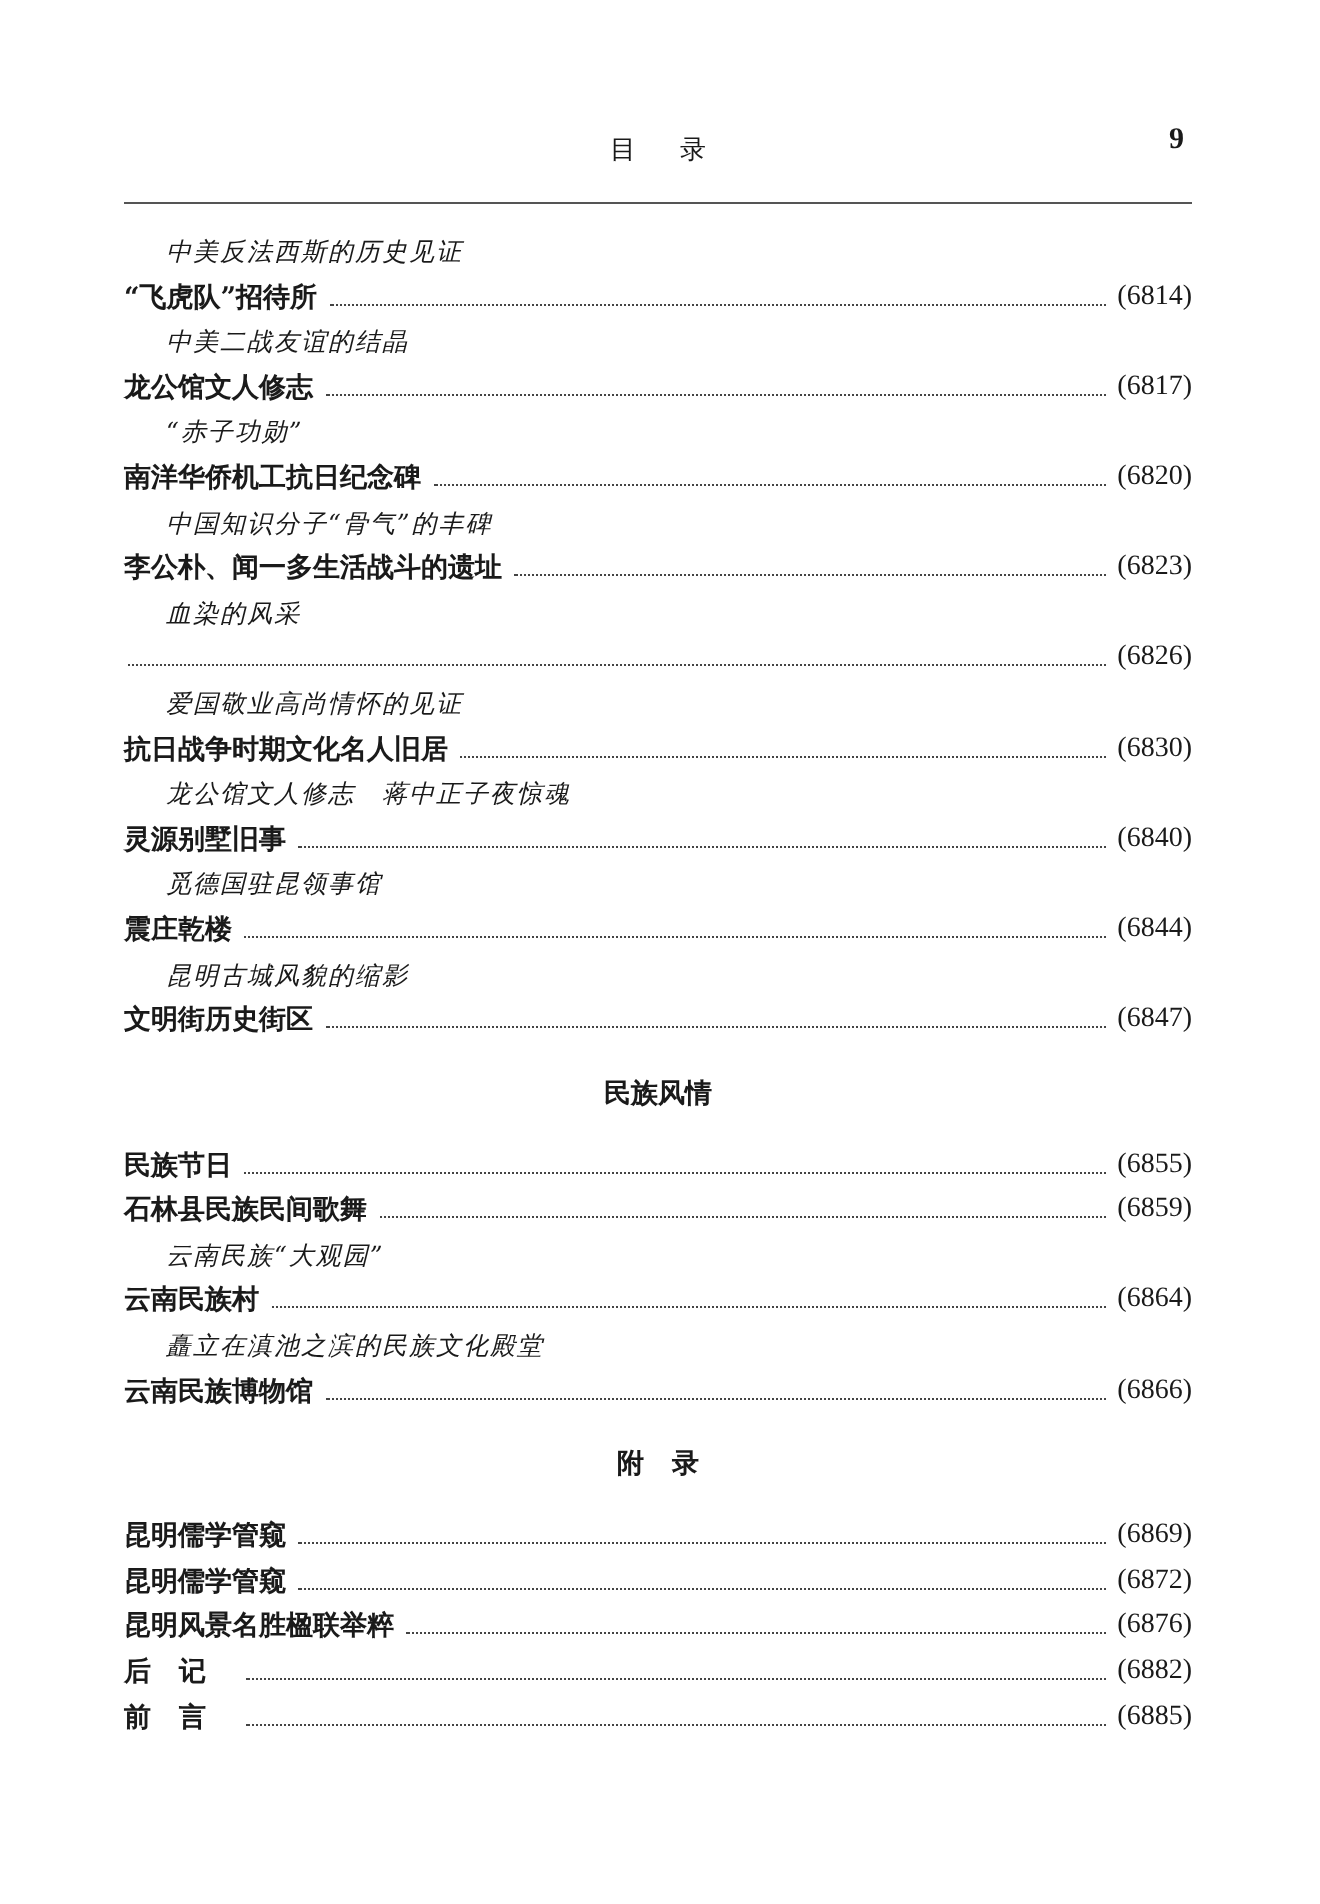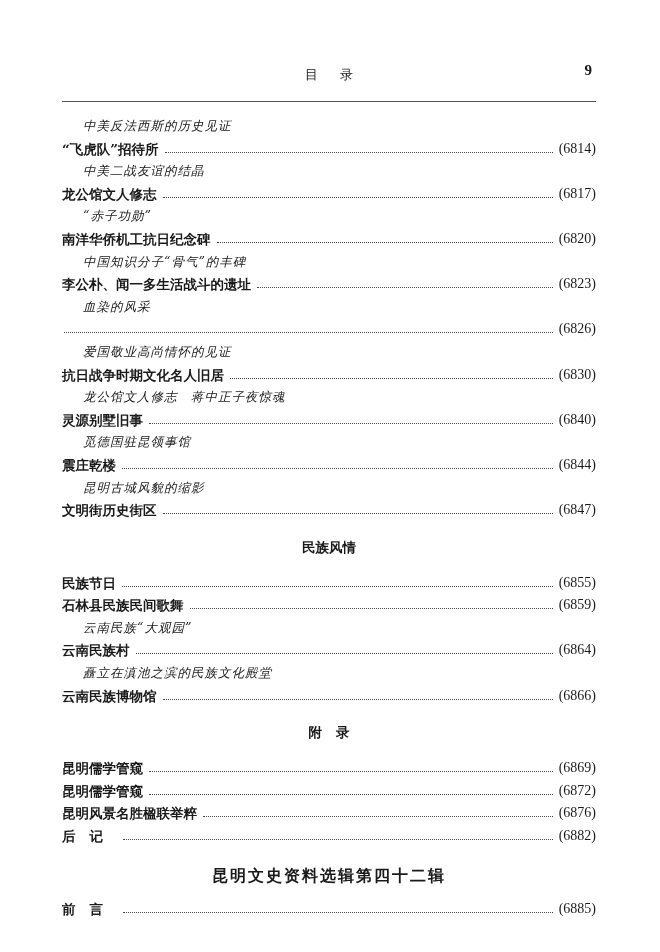--- a/index.html
+++ b/index.html
@@ -229,21 +229,20 @@
       <span class="leader"></span>
       <span class="page">(6876)</span>
     </div>
     <div class="row entry">
       <span class="title spaced-title">后记</span>
       <span class="leader"></span>
       <span class="page">(6882)</span>
     </div>
   </div>
 
-  <div class="volume-heading">昆明文史资料选辑第四十二辑</div>
   <div>
     <div class="row entry">
       <span class="title spaced-title">前言</span>
       <span class="leader"></span>
       <span class="page">(6885)</span>
     </div>
   </div>
 
 </div>
 

